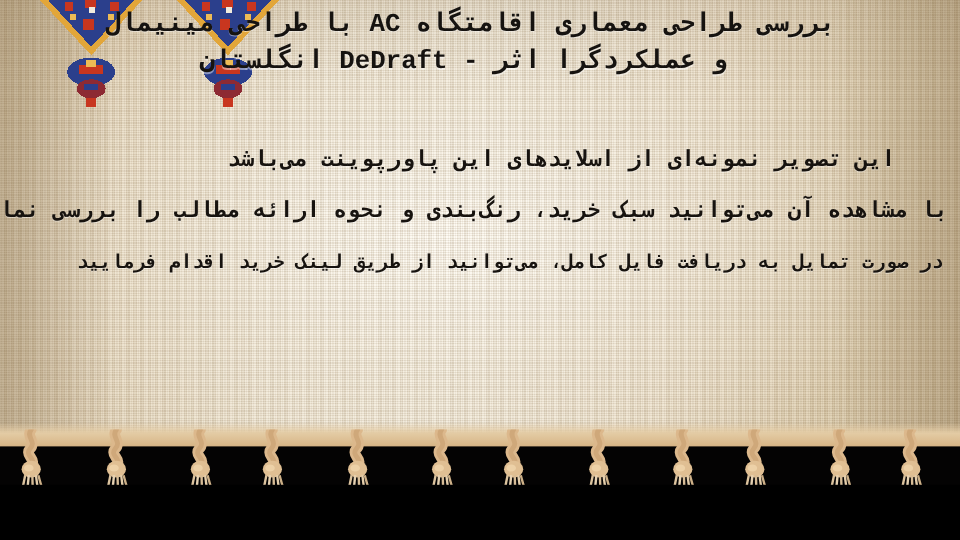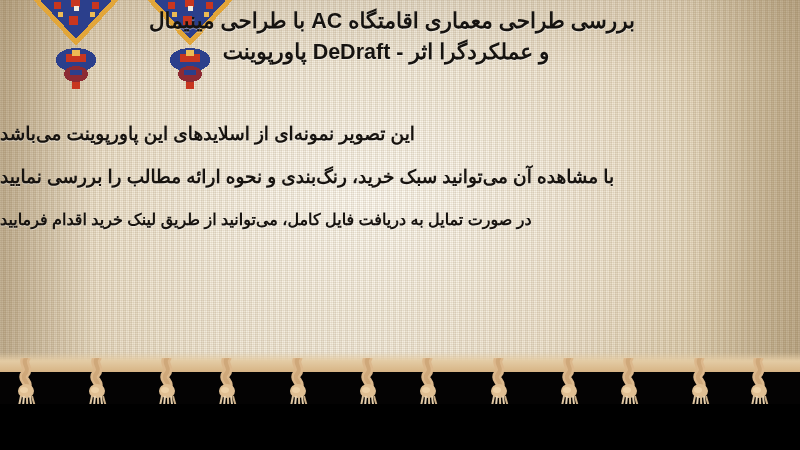--- a/index.html
+++ b/index.html
@@ -6,21 +6,21 @@
     margin: 0;
     padding: 0;
     background: #000;
   }
   #slide {
     position: relative;
     width: 800px;
     height: 450px;
     overflow: hidden;
     background: #000000;
-    font-family: Liberation Sans, sans-serif;
+    font-family: Liberation Mono, monospace;
   }
 
   
   .fabric {
     position: absolute;
     left: 0; top: 0;
     width: 800px;
     height: 378px;
     background:
       radial-gradient(ellipse 560px 300px at 46% 52%,
@@ -102,21 +102,21 @@
     white-space: nowrap;
   }
   .title-line.l1 { padding-right: 12px; }
   .title-line.l2 { padding-right: 24px; }
 
   .body-block {
     position: absolute;
     left: 0;
     top: 112px;
     width: 800px;
-    text-align: left;
+    text-align: right;
     direction: rtl;
   }
   .body-line {
     color: #17130f;
     font-size: 18.5px;
     line-height: 43px;
     font-weight: 700;
     white-space: nowrap;
     text-shadow: 0 1px 0 rgba(255,255,255,0.4);
   }
@@ -275,21 +275,21 @@
           <ellipse cx="62" cy="132" rx="12" ry="8" fill="#8d2a33"></ellipse>
           <rect x="56" y="128" width="12" height="5" fill="#2b3f8c"></rect>
           <rect x="58" y="140" width="8" height="7" fill="#c8361f"></rect>
         </g>
       </g>
     </svg>
   </div>
 
   <div class="title-block">
     <div class="title-line l1">بررسی طراحی معماری اقامتگاه AC با طراحی مینیمال</div>
-    <div class="title-line l2">و عملکردگرا اثر - DeDraft پاورپوینت</div>
+    <div class="title-line l2">و عملکردگرا اثر - DeDraft انگلستان</div>
   </div>
 
   <div class="body-block">
     <div class="body-line b1">این تصویر نمونه‌ای از اسلایدهای این پاورپوینت می‌باشد</div>
     <div class="body-line b2">با مشاهده آن می‌توانید سبک خرید، رنگ‌بندی و نحوه ارائه مطالب را بررسی نمایید</div>
     <div class="body-line b3">در صورت تمایل به دریافت فایل کامل، می‌توانید از طریق لینک خرید اقدام فرمایید</div>
   </div>
 
   <div class="fringe-band">
     <div class="fringe-edge"></div>

